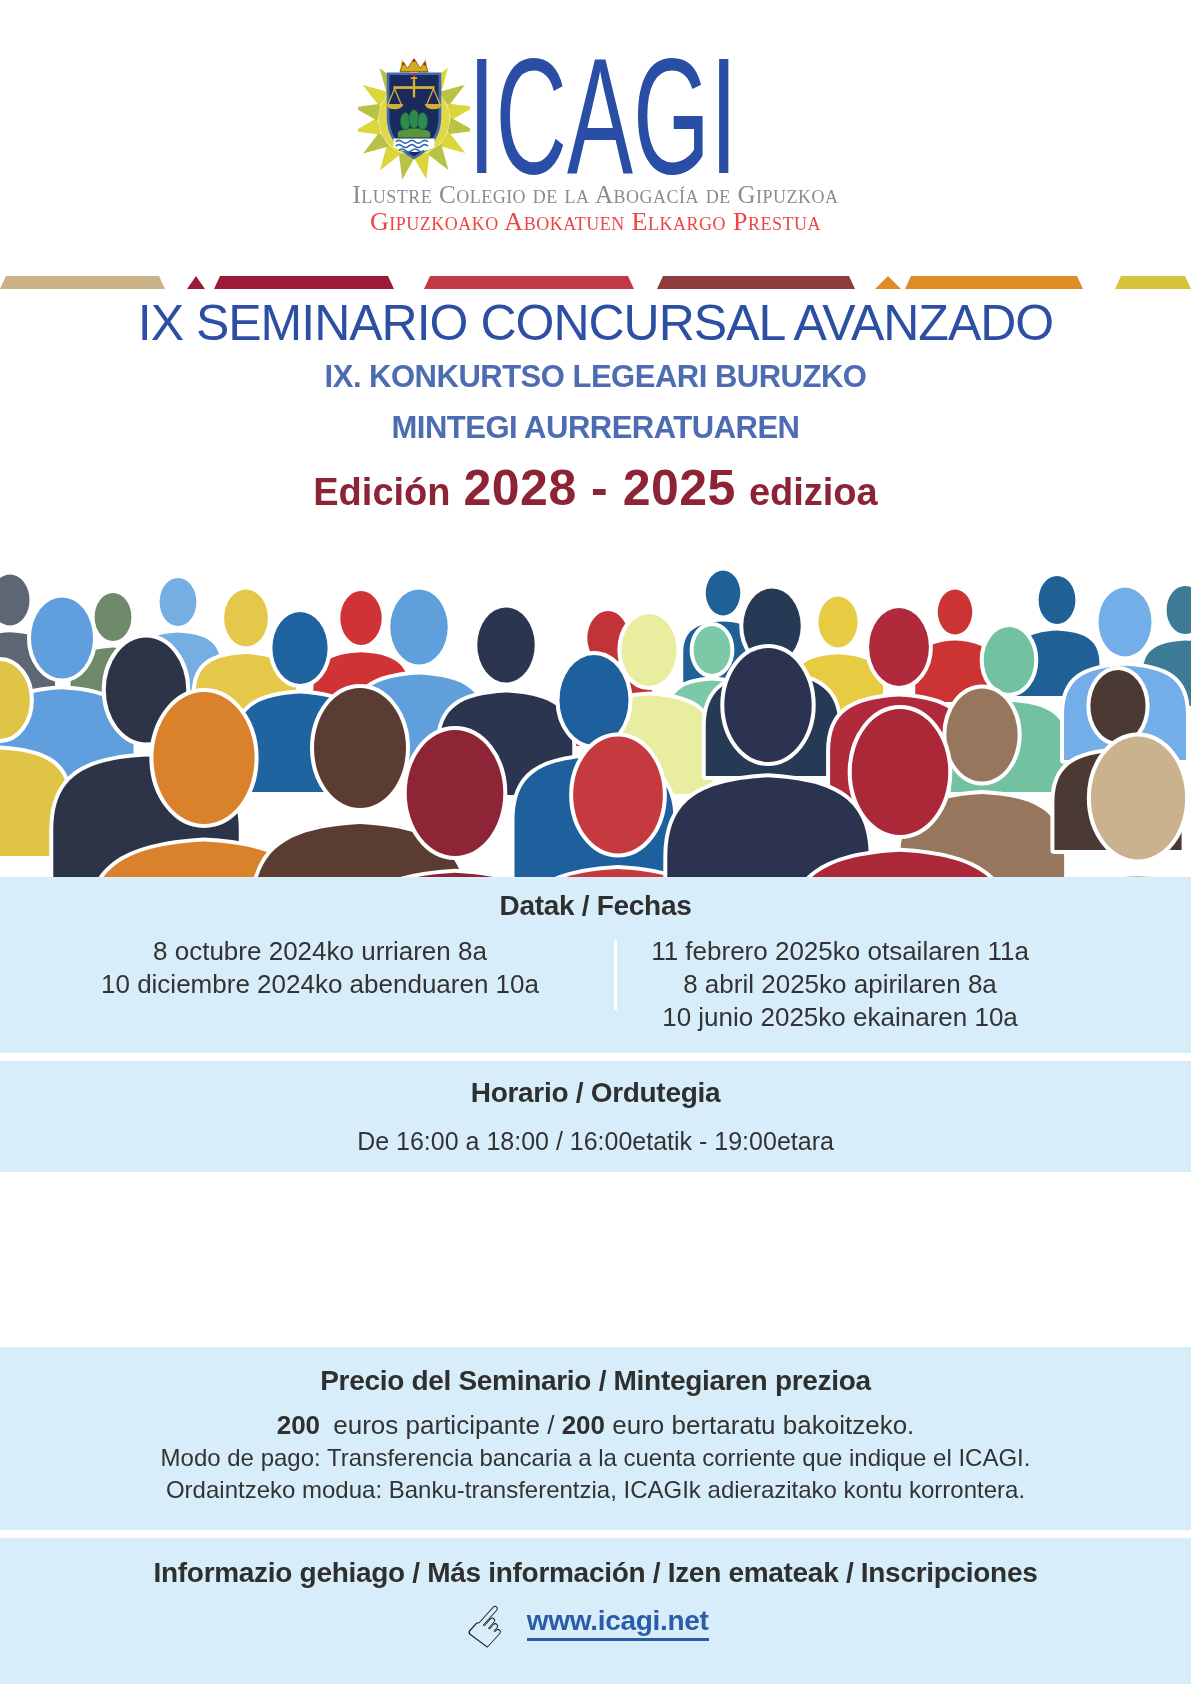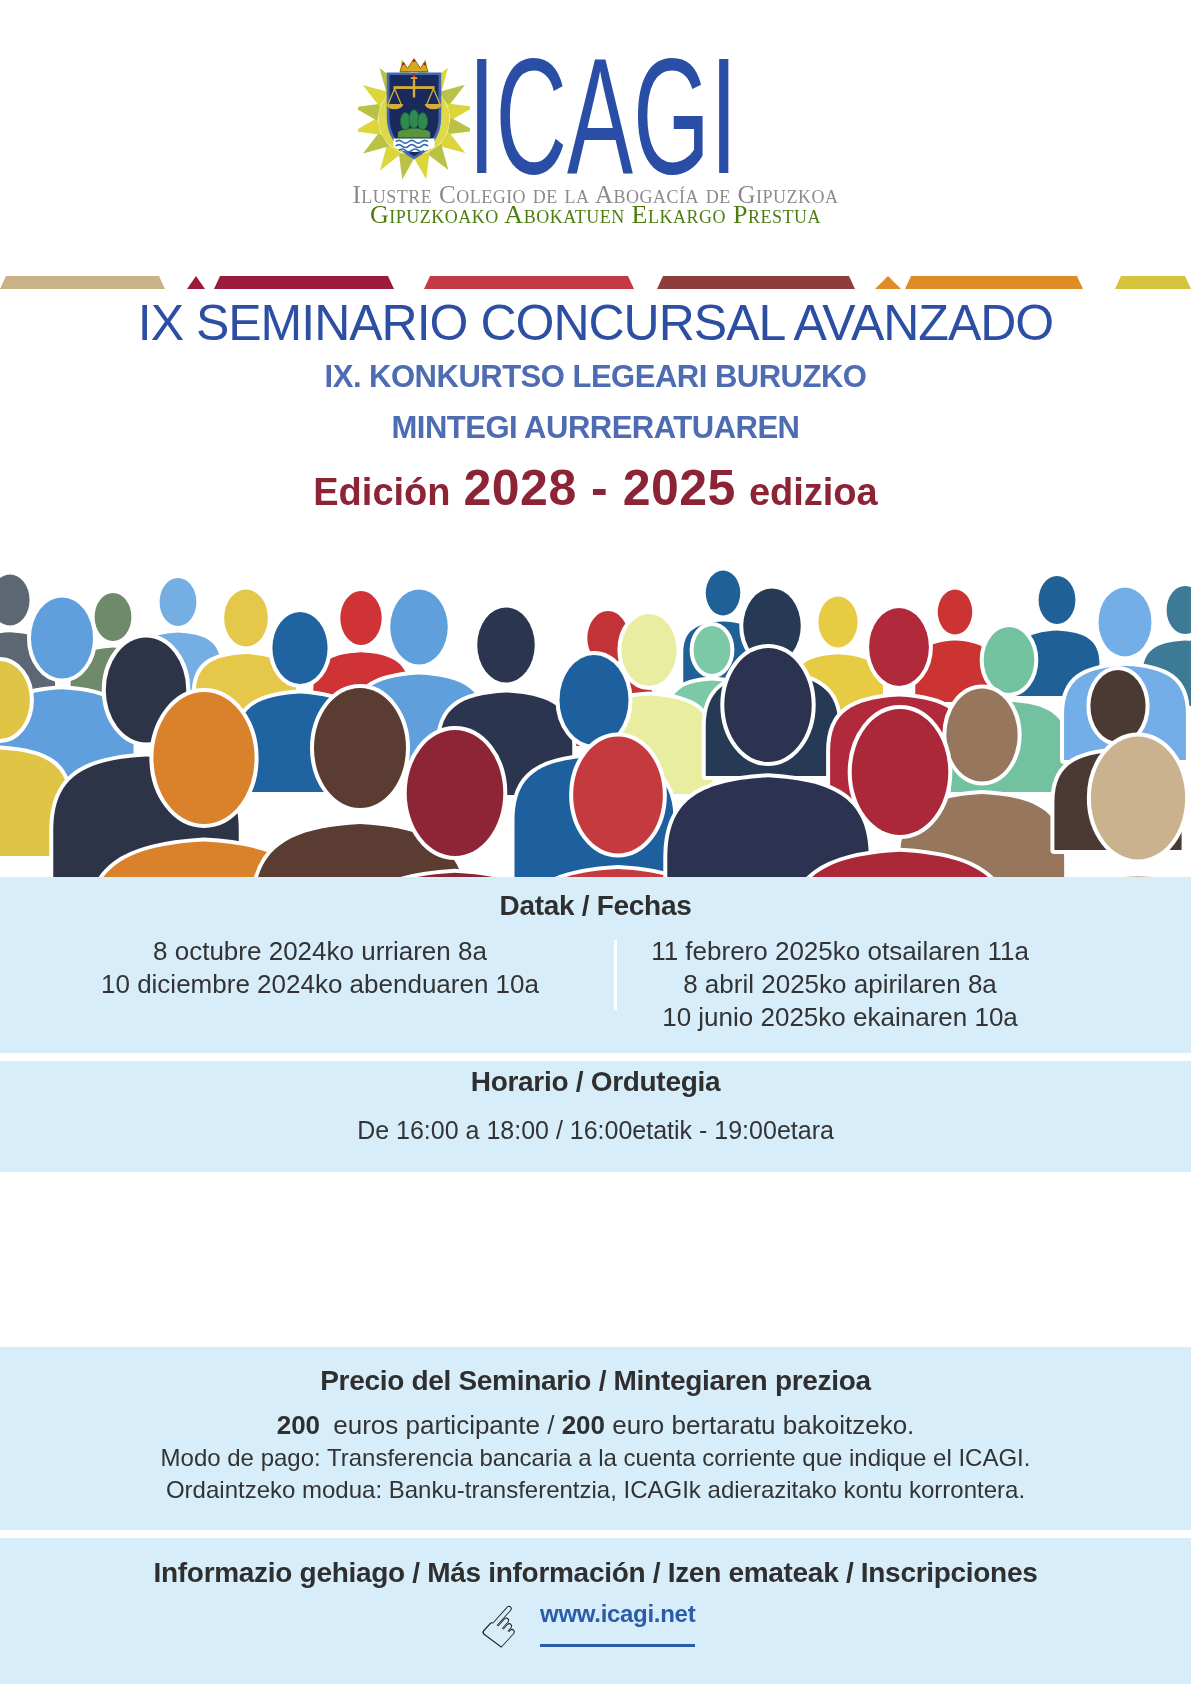--- a/index.html
+++ b/index.html
@@ -15,21 +15,21 @@
     position:absolute; left:468px; top:34px;
     font-size:165px; line-height:1; font-weight:400; color:#2a4da6;
     transform:scaleX(0.60); transform-origin:left top; white-space:nowrap;
   }
   .org {
     position:absolute; left:0; width:100%; text-align:center;
     font-family:"Liberation Serif", serif; font-variant:small-caps;
     letter-spacing:0.5px; white-space:nowrap;
   }
   .org1 { top:181px; font-size:25px; color:#8b8b8b; }
-  .org2 { top:200px; font-size:26px; color:#4d7c0f; }
+  .org2 { top:207px; font-size:26px; color:#ef4444; }
   
   #band { position:absolute; left:0; top:276px; width:1191px; height:14px; }
   
   .t1 {
     position:absolute; left:0; top:297px; width:100%; text-align:center;
     font-size:50px; line-height:52px; font-weight:400; color:#2d4fa3; letter-spacing:-1px;
   }
   .t2 {
     position:absolute; left:0; width:100%; text-align:center;
     font-size:31px; line-height:46px; font-weight:700; color:#4e6cb2; letter-spacing:-0.5px;
@@ -51,21 +51,21 @@
     color:#2f2f2f; letter-spacing:-0.3px;
   }
   .body-line { text-align:center; color:#333; }
   #sec-dates { top:877px; height:176px; }
   #sec-dates .sec-heading { padding-top:12px; }
   .dates-col { position:absolute; top:58px; font-size:26px; line-height:33px; text-align:center; color:#333; }
   #dates-left  { left:40px;  width:560px; }
   #dates-right { left:630px; width:420px; }
   #dates-divider { position:absolute; left:614px; top:63px; width:3px; height:70px; background:#ffffff; }
   #sec-horario { top:1061px; height:111px; }
-  #sec-horario .sec-heading { padding-top:4px; }
+  #sec-horario .sec-heading { padding-top:4px;margin-top:11px; }
   #horario-text { margin-top:15px; font-size:25px; line-height:32px; }
   #sec-modalidad { top:1180px; height:159px; }
   #sec-modalidad .sec-heading { padding-top:20px; }
   #modalidad-online { margin-top:12px; font-size:26px; line-height:32px; font-weight:700; color:#2f2f2f; }
   #modalidad-text { margin-top:6px; font-size:24px; line-height:30px; }
   #sec-precio { top:1347px; height:183px; }
   #sec-precio .sec-heading { padding-top:17px; }
   #precio-l1 { margin-top:11px; font-size:26px; line-height:32px; }
   #precio-l1 .b { font-weight:700; color:#2f2f2f; }
   #precio-l1 .b1 { margin-right:6px; }
@@ -74,22 +74,22 @@
   #sec-info .sec-heading { padding-top:18px; }
   #link-row {
     margin-top:6px; display:flex; justify-content:center; align-items:center; gap:16px;
     transform:translateX(-10px);
   }
   #hand-icon {
     font-size:54px; line-height:54px; color:#151515;
     transform:rotate(-48deg) translateY(4px); display:inline-block;
   }
   #site-link {
-    font-size:24px; font-weight:700; color:#2b5ca8; letter-spacing:-0.3px;
-    text-decoration:none; border-bottom:3px solid #2b5ca8; padding-bottom:16px;
+    font-size:28px; font-weight:700; color:#2b5ca8; letter-spacing:-0.3px;
+    text-decoration:none; border-bottom:3px solid #2b5ca8; padding-bottom:1px;
   }
 </style>
 </head>
 <body>
 
 <div id="page">
 
   <svg id="crest" viewBox="0 0 100 126">
     <g id="rays" transform="translate(50,64)">
         <polygon points="0,-57 -8,-33 8,-33" transform="rotate(11)" fill="#b9c244"></polygon>

